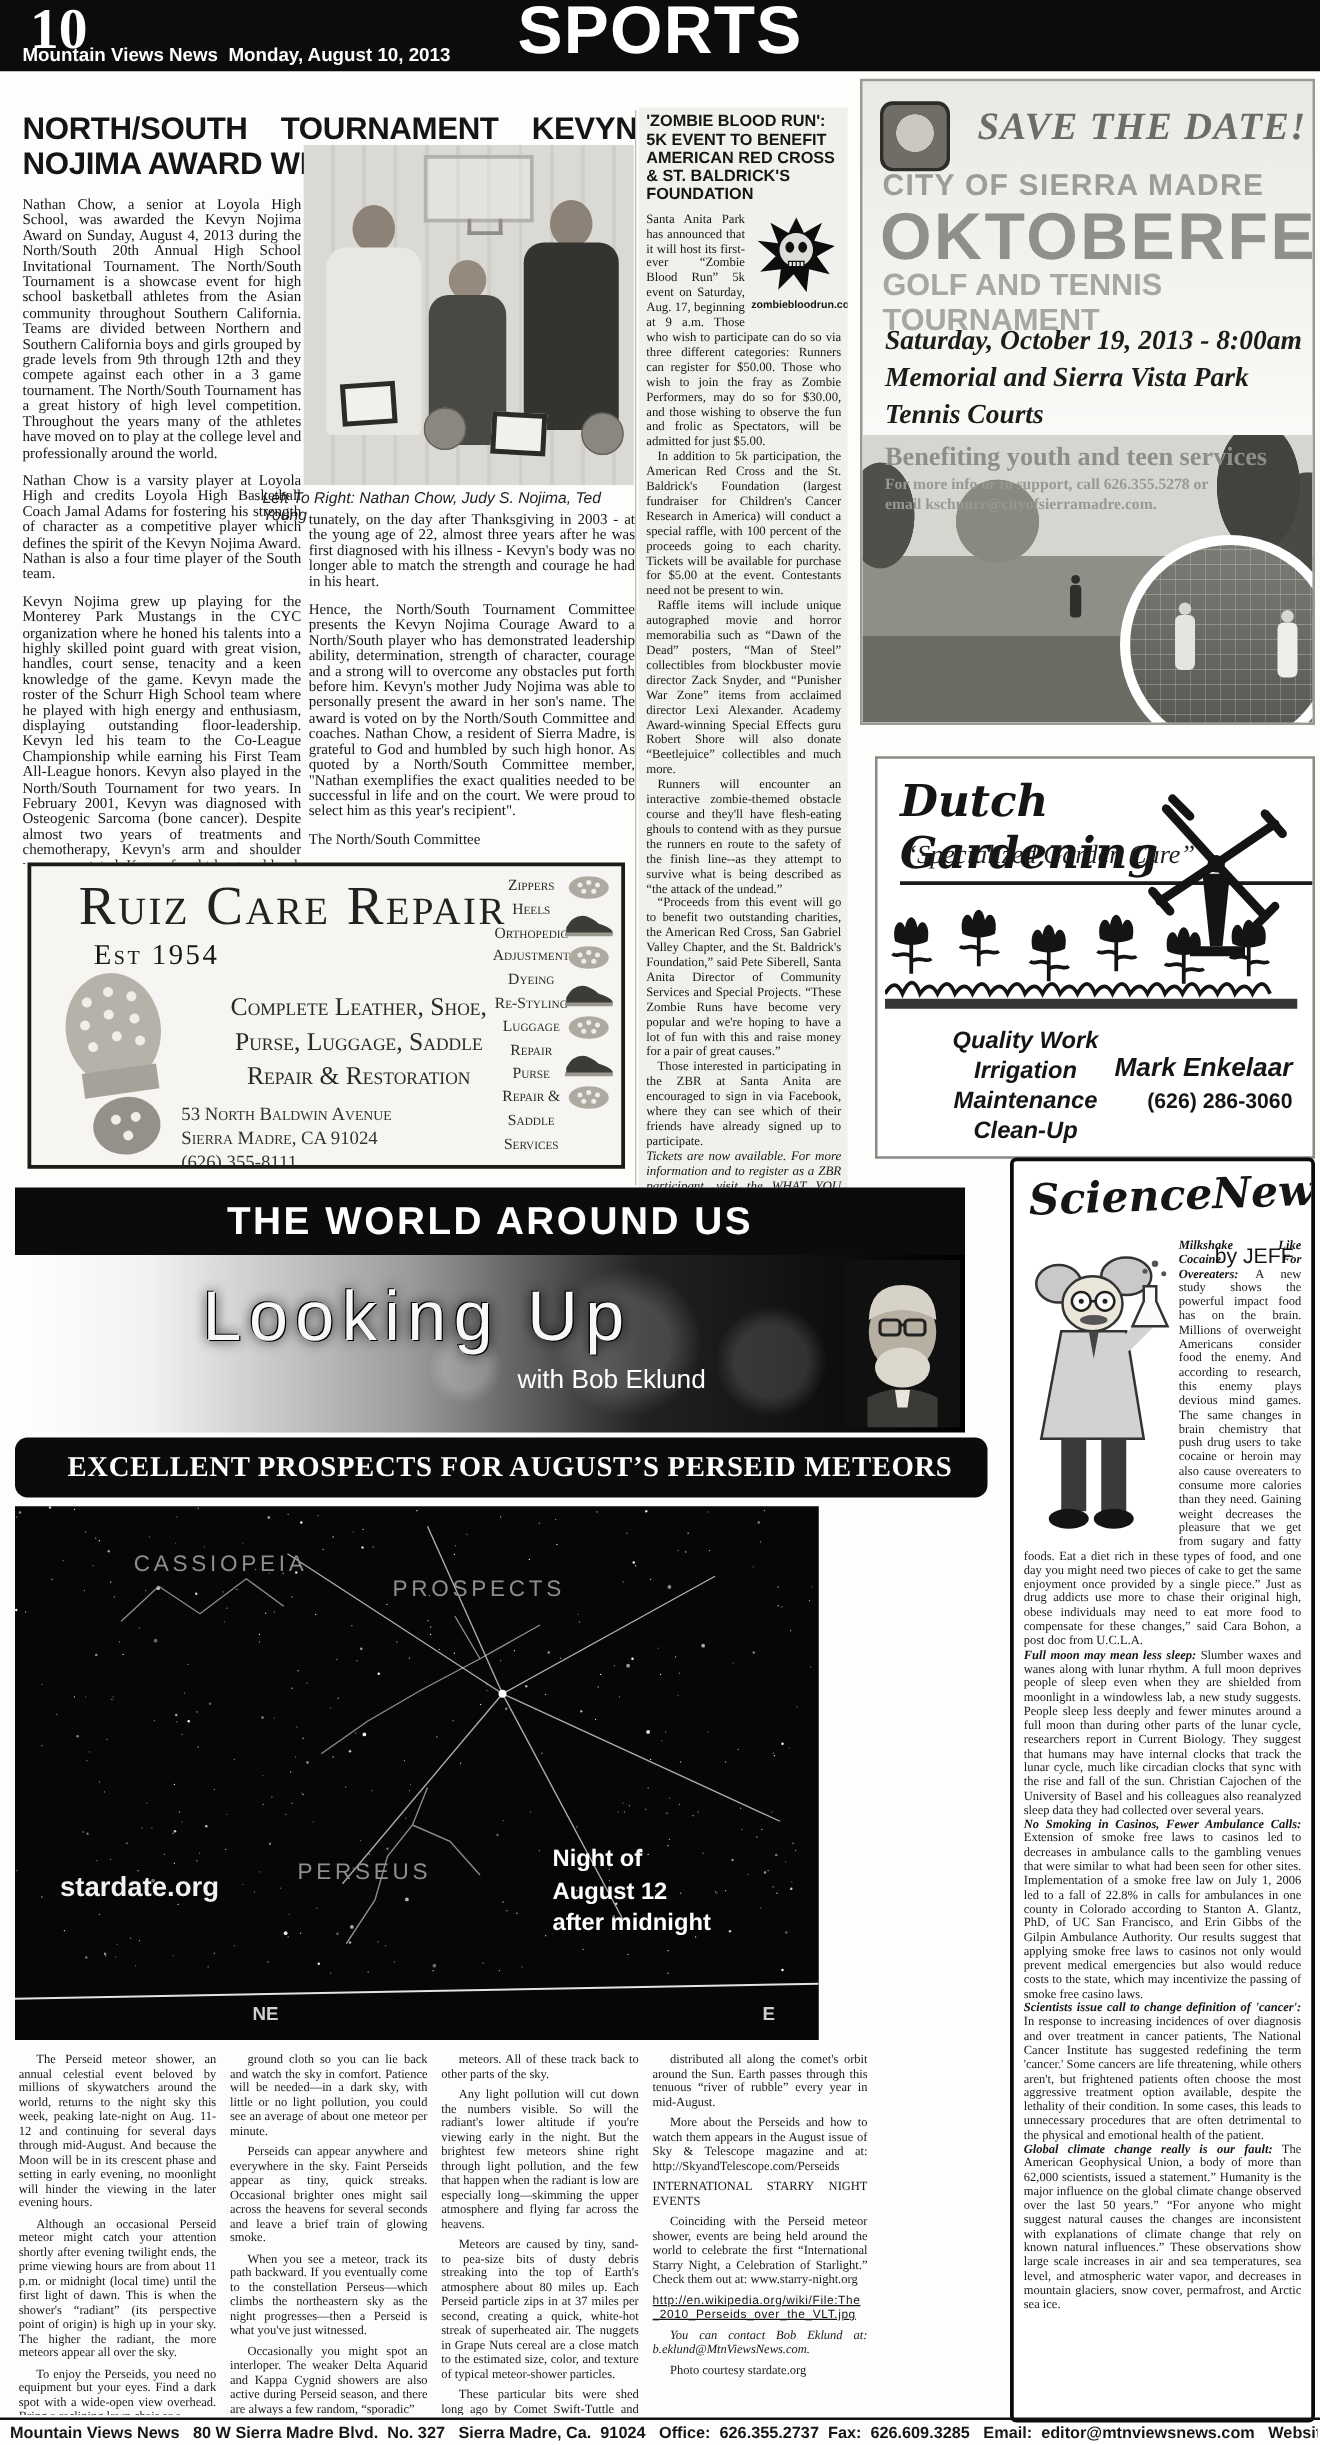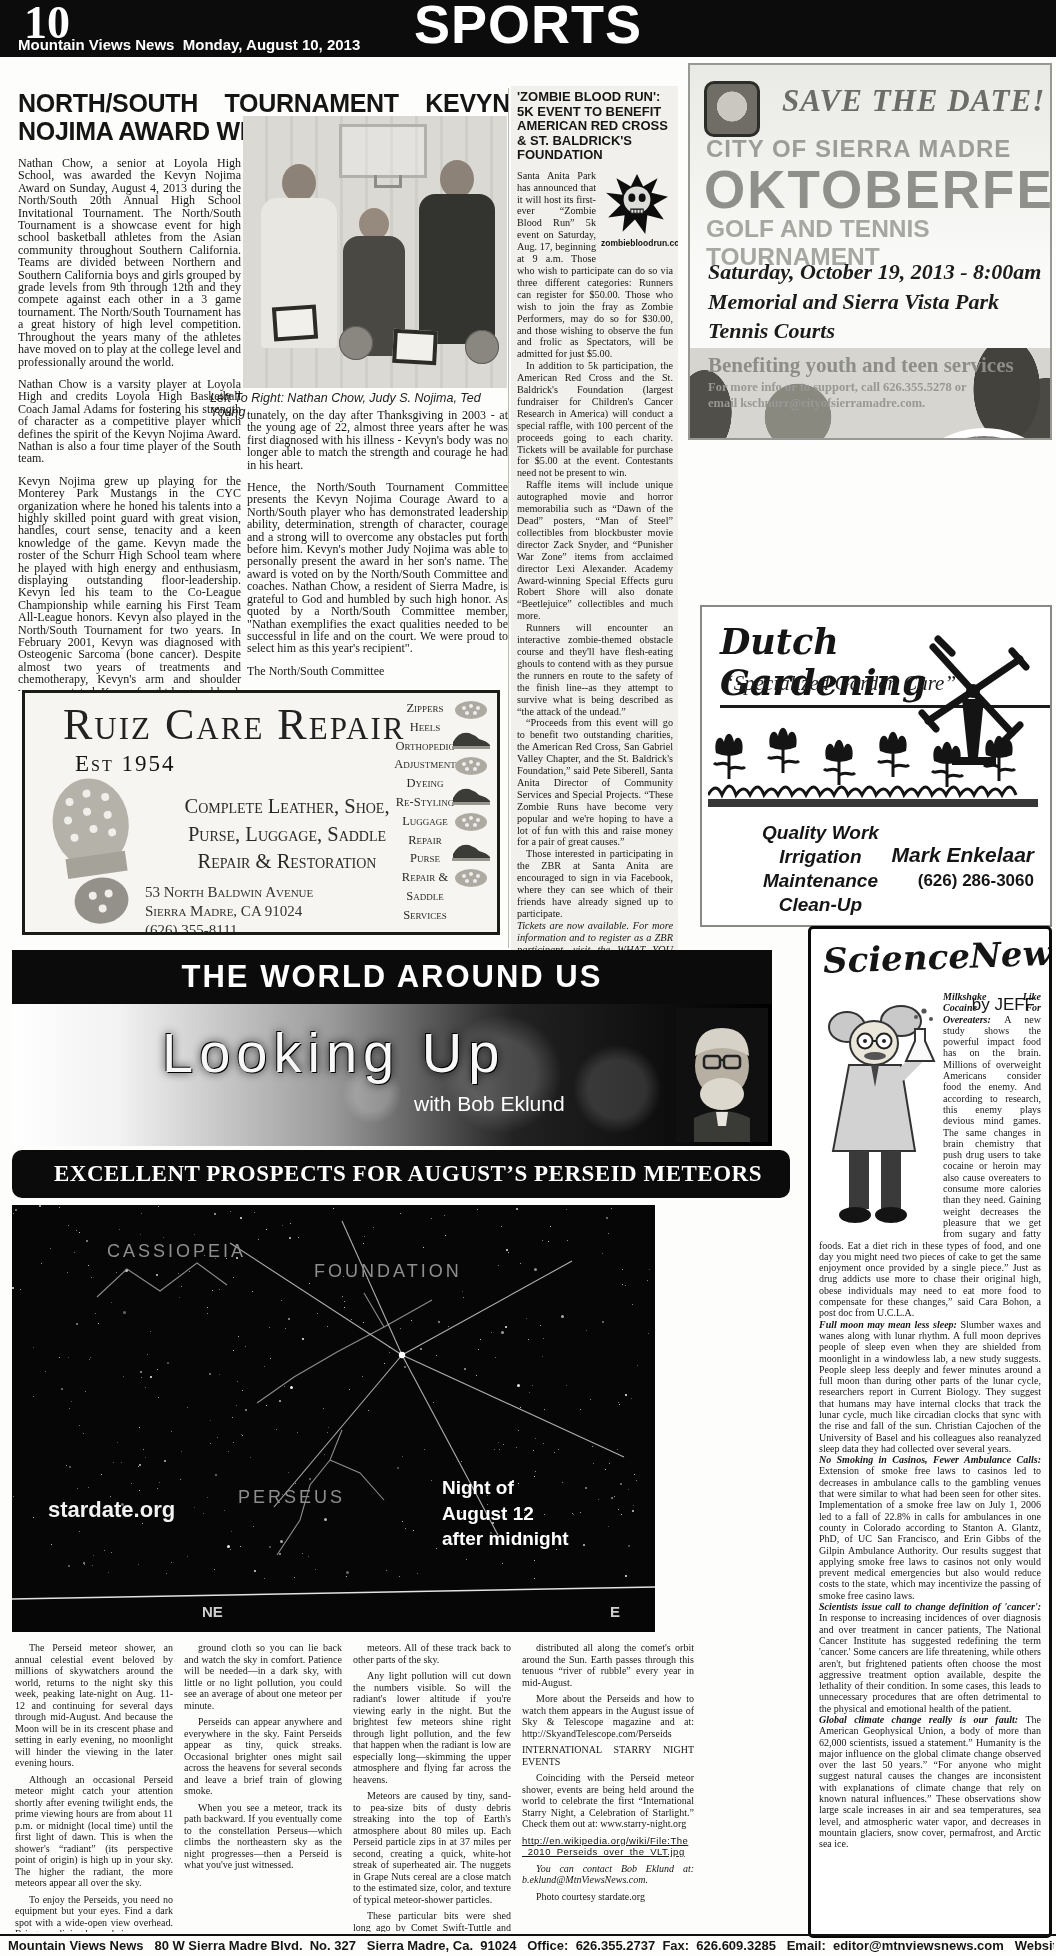--- a/index.html
+++ b/index.html
@@ -55,21 +55,21 @@
 .zombie-headline{font-family:"Liberation Sans",sans-serif;font-weight:bold;font-size:13px;line-height:1.12;margin-bottom:7px;}
 .zombie-body{font-size:10.2px;line-height:11.9px;text-align:justify;}
 .zombie-body p{margin:0;text-indent:9px;}
 .zombie-body p:first-of-type{text-indent:0;}
 .zombie-logo{float:right;width:72px;height:86px;margin:2px 0 3px 5px;text-align:center;}
 .zombie-logo svg{display:block;margin:0 auto;}
 .zombie-logo-caption{font-family:"Liberation Sans",sans-serif;font-weight:bold;font-size:8.5px;}
 .tickets-note{font-style:italic;margin-top:10px;font-size:10.4px;line-height:12px;text-align:justify;}
 
 
-.ok-ad{position:absolute;left:688px;top:63px;width:364px;height:377px;border:2px solid #9a9894;
+.ok-ad{position:absolute;left:688px;top:63px;width:364px;height:517px;border:2px solid #9a9894;
   background:linear-gradient(#e9e9e6,#fafaf8 55%);overflow:hidden;}
 .ok-logo{position:absolute;left:14px;top:16px;width:56px;height:56px;border:3px solid #2c2c28;border-radius:10px;
   background:radial-gradient(circle at 50% 45%,#c9c7c0 0 40%,#6f6d66 41% 100%);}
 .ok-save{position:absolute;left:92px;top:18px;font-style:italic;font-weight:bold;font-size:31px;color:#6c6c6a;letter-spacing:1px;}
 .ok-city{position:absolute;left:16px;top:70px;font-family:"Liberation Sans",sans-serif;font-weight:bold;font-size:24px;color:#9c9c98;letter-spacing:1px;}
 .ok-event{position:absolute;left:14px;top:94px;font-family:"Liberation Sans",sans-serif;font-weight:bold;font-size:53px;color:#8f8f8b;letter-spacing:2px;}
 .ok-sub{position:absolute;left:16px;top:150px;font-family:"Liberation Sans",sans-serif;font-weight:bold;font-size:24.5px;color:#a6a6a2;}
 .ok-details{position:absolute;left:18px;top:192px;font-style:italic;font-weight:bold;font-size:22px;line-height:1.35;white-space:pre-line;color:#1c1c1a;}
 .ok-benefit{position:absolute;left:18px;top:288px;font-weight:bold;font-size:21px;color:#8d8d89;z-index:3;}
 .ok-contact{position:absolute;left:18px;top:314px;font-weight:bold;font-size:12.5px;line-height:1.3;color:#989894;white-space:pre-line;z-index:3;}
@@ -785,39 +785,40 @@
         <line x1="390" y1="150" x2="560" y2="56"></line>
         <line x1="390" y1="150" x2="612" y2="252"></line>
         <line x1="390" y1="150" x2="262" y2="302"></line>
         <line x1="390" y1="150" x2="486" y2="330"></line>
         <line x1="390" y1="150" x2="330" y2="16"></line>
       </g>
       <circle cx="390" cy="150" r="3.2" fill="#fff"></circle>
       <line x1="0" y1="394" x2="643" y2="382" stroke="#e3e3e3" stroke-width="1.6"></line>
     </svg>
     <div class="const-label cl-cas">CASSIOPEIA</div>
-    <div class="const-label cl-and">FOUNDATION</div>
+    <div class="const-label cl-and">PROSPECTS</div>
     <div class="const-label cl-per">PERSEUS</div>
     <div class="stardate">stardate.org</div>
     <div class="night-caption">Night of
 August 12
 after midnight</div>
     <div class="horizon-label hl-ne">NE</div>
     <div class="horizon-label hl-e">E</div>
   </div>
 
   <div class="bot-col bc1">
       <p>The Perseid meteor shower, an annual celestial event beloved by millions of skywatchers around the world, returns to the night sky this week, peaking late-night on Aug. 11-12 and continuing for several days through mid-August.  And because the Moon will be in its crescent phase and setting in early evening, no moonlight will hinder the viewing in the later evening hours.</p>
       <p>Although an occasional Perseid meteor might catch your attention shortly after evening twilight ends, the prime viewing hours are from about 11 p.m. or midnight (local time) until the first light of dawn.  This is when the shower's “radiant” (its perspective point of origin) is high up in your sky.  The higher the radiant, the more meteors appear all over the sky.</p>
       <p>To enjoy the Perseids, you need no equipment but your eyes.  Find a dark spot with a wide-open view overhead. Bring a reclining lawn chair or a</p>
     </div>
   <div class="bot-col bc2">
       <p>ground cloth so you can lie back and watch the sky in comfort.  Patience will be needed—in a dark sky, with little or no light pollution, you could see an average of about one meteor per minute.</p>
       <p>Perseids can appear anywhere and everywhere in the sky.  Faint Perseids appear as tiny, quick streaks. Occasional brighter ones might sail across the heavens for several seconds and leave a brief train of glowing smoke.</p>
       <p>When you see a meteor, track its path backward.  If you eventually come to the constellation Perseus—which climbs the northeastern sky as the night progresses—then a Perseid is what you've just witnessed.</p>
+      <p>Occasionally you might spot an interloper.  The weaker Delta Aquarid and Kappa Cygnid showers are also active during Perseid season, and there are always a few random, “sporadic”</p>
     </div>
   <div class="bot-col bc3">
       <p>meteors.  All of these track back to other parts of the sky.</p>
       <p>Any light pollution will cut down the numbers visible.  So will the radiant's lower altitude if you're viewing early in the night.  But the brightest few meteors shine right through light pollution, and the few that happen when the radiant is low are especially long—skimming the upper atmosphere and flying far across the heavens.</p>
       <p>Meteors are caused by tiny, sand- to pea-size bits of dusty debris streaking into the top of Earth's atmosphere about 80 miles up.  Each Perseid particle zips in at 37 miles per second, creating a quick, white-hot streak of superheated air.  The nuggets in Grape Nuts cereal are a close match to the estimated size, color, and texture of typical meteor-shower particles.</p>
       <p>These particular bits were shed long ago by Comet Swift-Tuttle and are</p>
     </div>
   <div class="bot-col bc4">
       <p>distributed all along the comet's orbit around the Sun. Earth passes through this tenuous “river of rubble” every year in mid-August.</p>
       <p>More about the Perseids and how to watch them appears in the August issue of Sky &amp; Telescope magazine and at: http://SkyandTelescope.com/Perseids</p>

